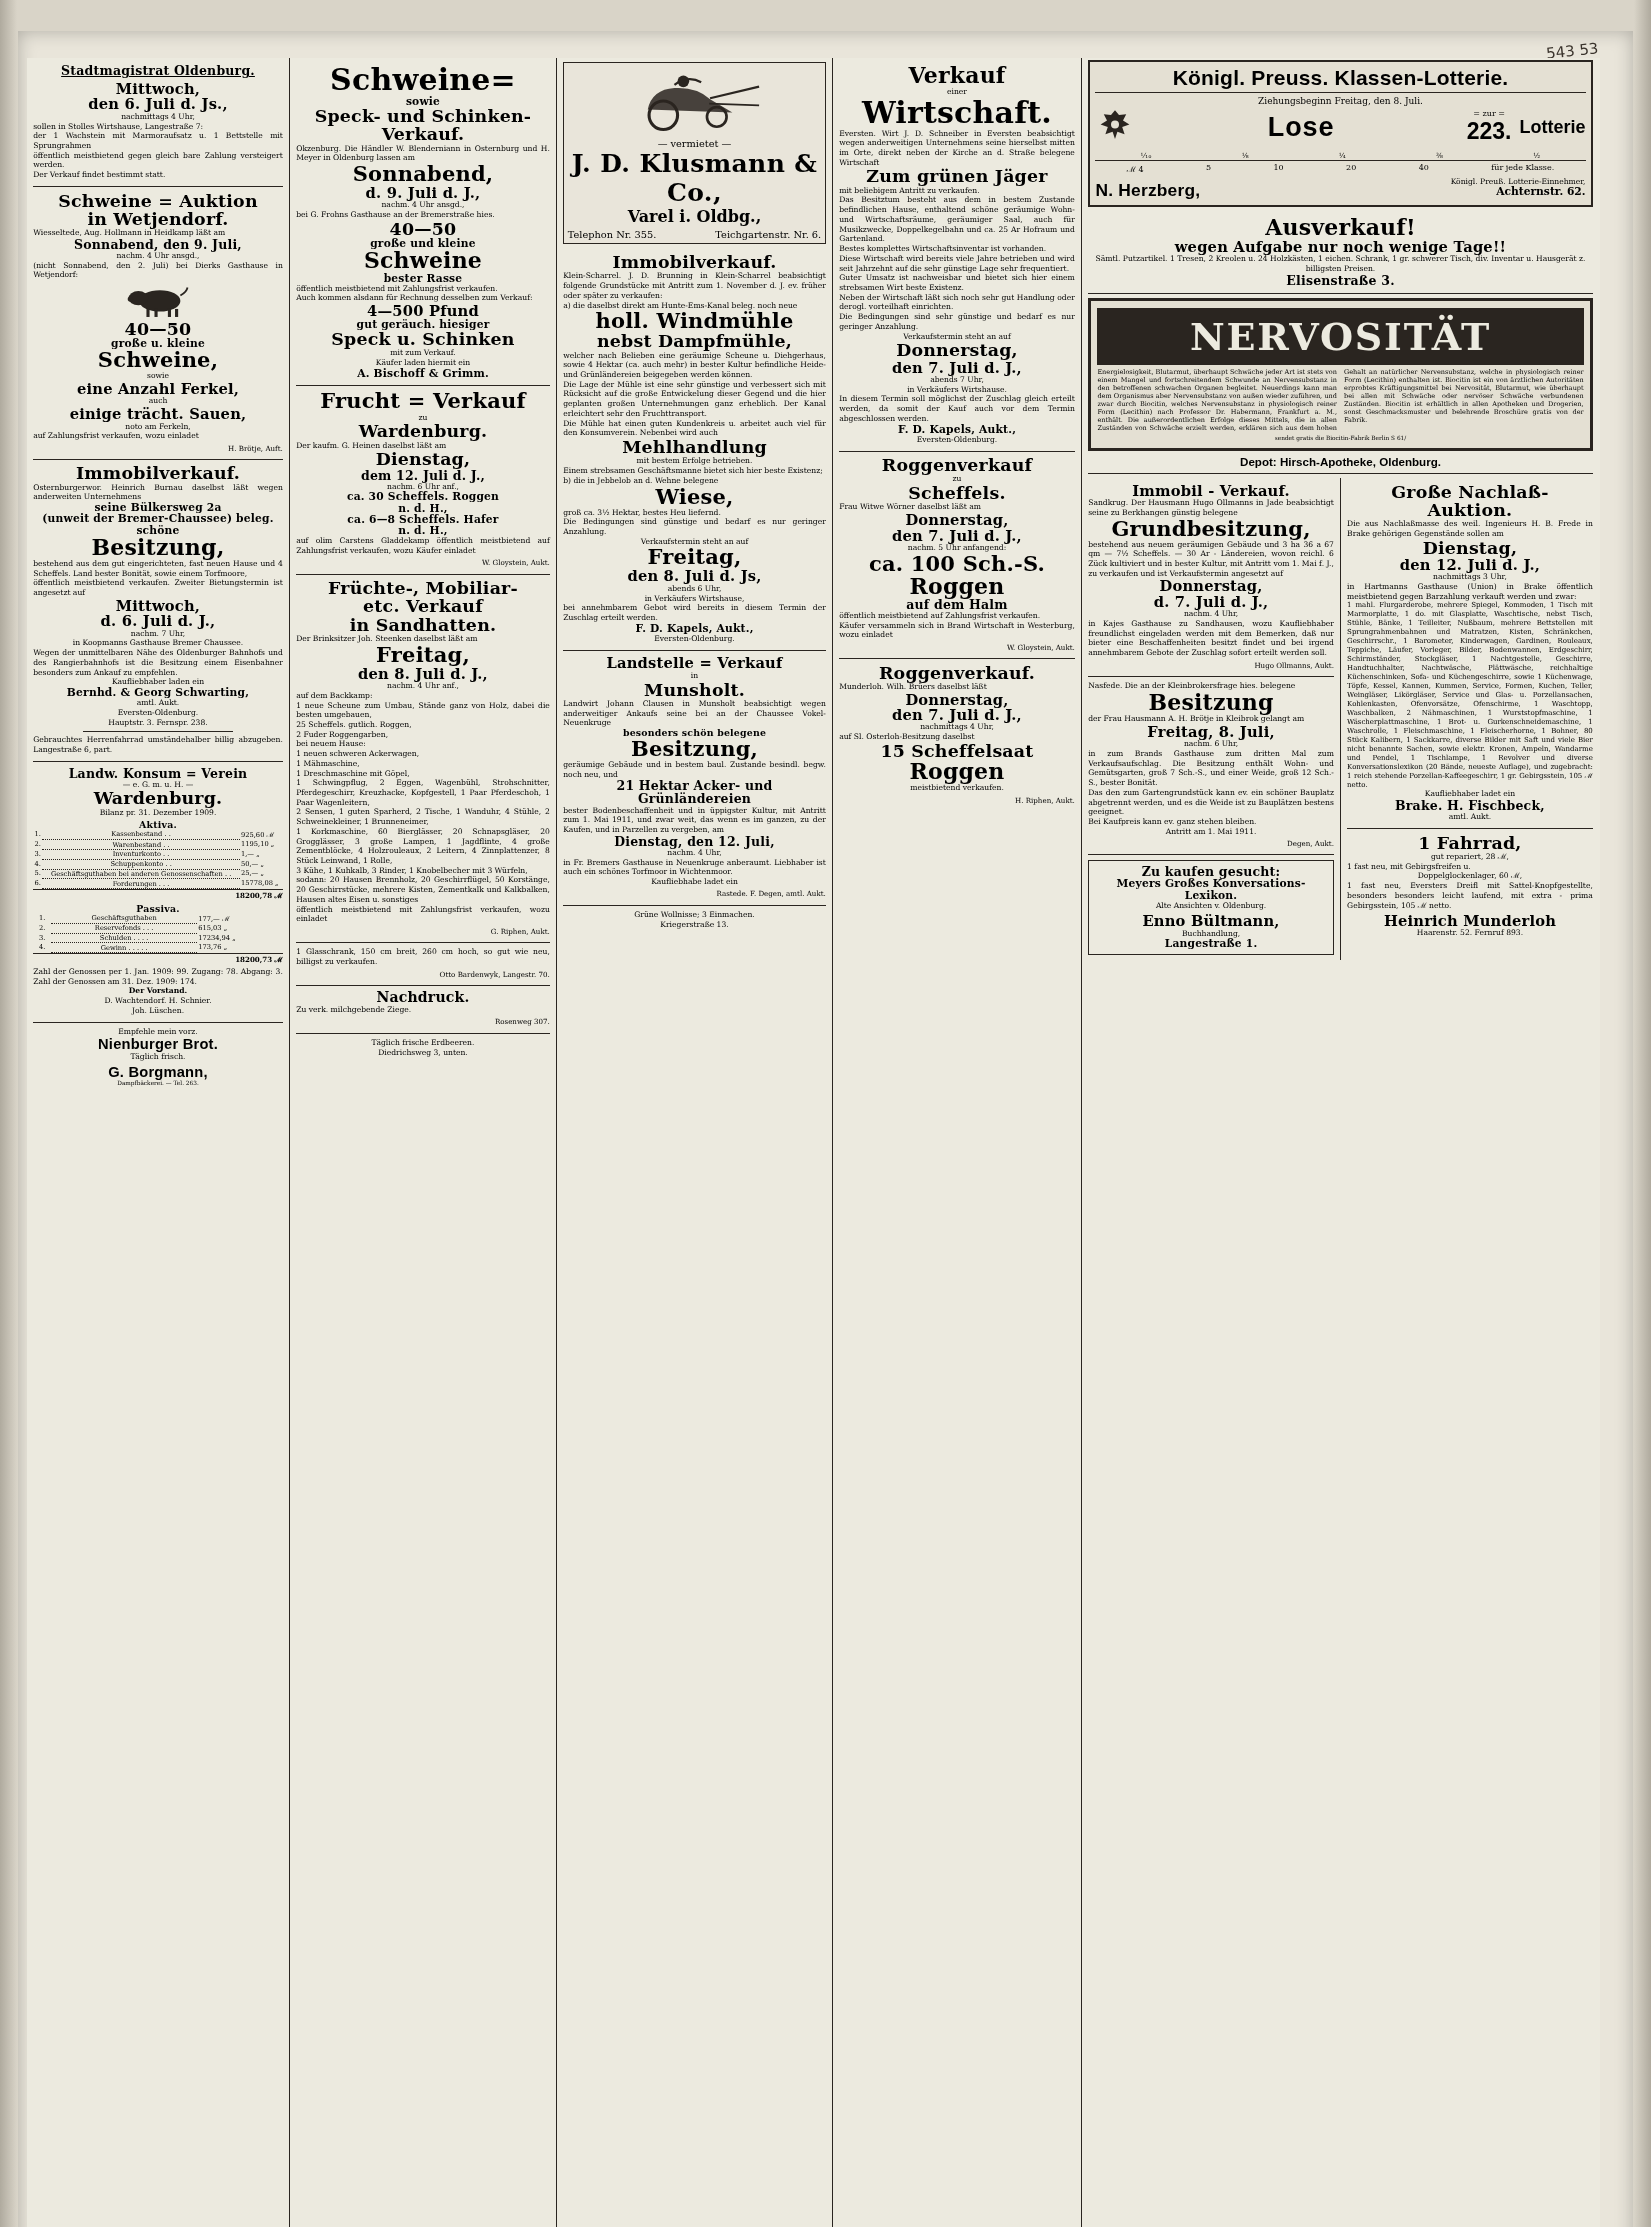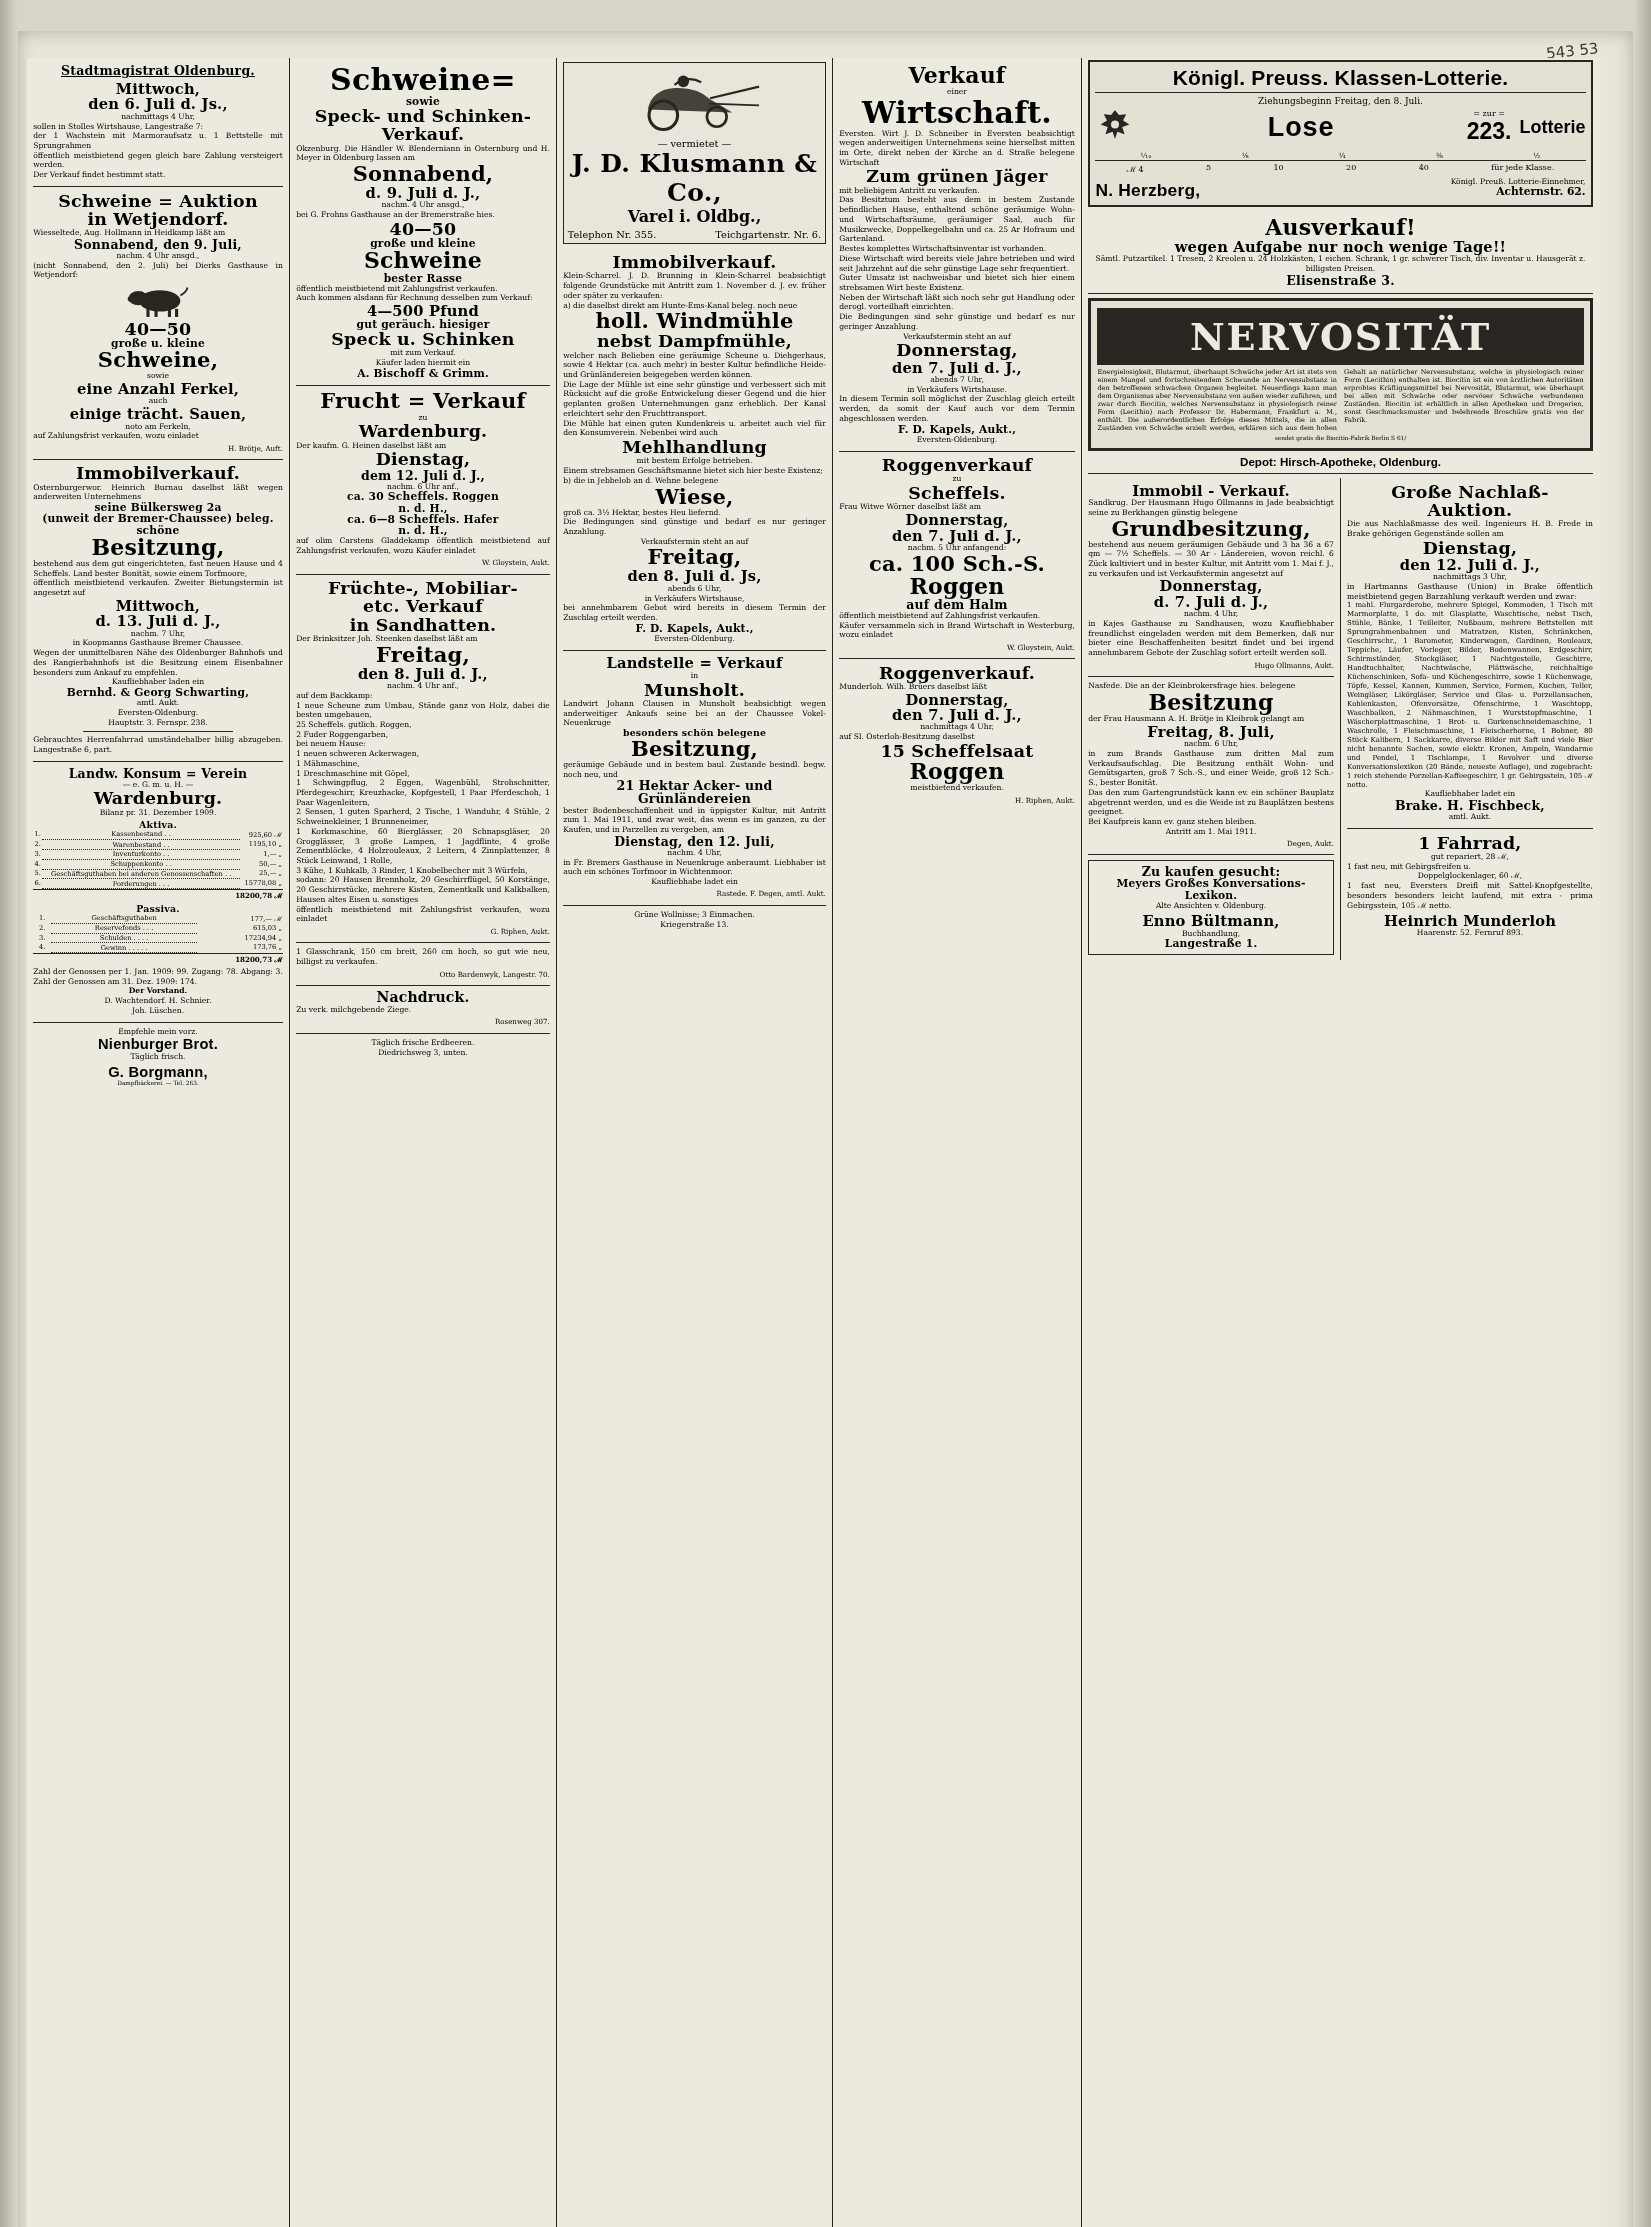--- a/index.html
+++ b/index.html
@@ -73,21 +73,21 @@
     background:#e4e0d3;
   }
   .imgbox{
     border:1.3px solid #2a2520;
     padding:3.6px;
     margin:2.7px 0 4.5px 0;
     background:#e9e5da;
   }
   .tbl{width:100%;font-size:6.7px;border-collapse:collapse;}
   .tbl td{padding:0.4px 0.9px;vertical-align:top;}
-  .tbl td.r{text-align:right;white-space:nowrap;}
+  .tbl td.r{text-align:left;white-space:nowrap;}
   .dots{border-bottom:0.4px dotted #2a2520;}
   .klus{
     text-align:center;
   }
   .klus .big{font-size:25px;font-weight:bold;letter-spacing:0.4px;}
   .klus .mid{font-size:16px;font-weight:bold;}
   .klus .sm{font-size:9.8px;}
   .nerv{
     background:#2a2520;color:#eceadf;
     font-size:38px;font-weight:bold;text-align:center;
@@ -180,21 +180,21 @@
 
       <div class="blk">
         <div class="ttl t36">Immobilverkauf.</div>
         <div class="body">Osternburgerwor. Heinrich Burnau daselbst läßt wegen anderweiten Unternehmens</div>
         <div class="ttl t22">seine Bülkersweg 2a</div>
         <div class="ttl t22">(unweit der Bremer-Chaussee) beleg. schöne</div>
         <div class="ttl t54">Besitzung,</div>
         <div class="body">bestehend aus dem gut eingerichteten, fast neuen Hause und 4 Scheffels. Land bester Bonität, sowie einem Torfmoore,</div>
         <div class="body">öffentlich meistbietend verkaufen. Zweiter Bietungstermin ist angesetzt auf</div>
         <div class="ttl t30">Mittwoch,</div>
-        <div class="ttl t30">d. 13. Juli d. J.,</div>
+        <div class="ttl t30">d. 6. Juli d. J.,</div>
         <div class="body c">nachm. 7 Uhr,</div>
         <div class="body c">in Koopmanns Gasthause Bremer Chaussee.</div>
         <div class="body">Wegen der unmittelbaren Nähe des Oldenburger Bahnhofs und des Rangierbahnhofs ist die Besitzung einem Eisenbahner besonders zum Ankauf zu empfehlen.</div>
         <div class="body c">Kaufliebhaber laden ein</div>
         <div class="ttl t22">Bernhd. &amp; Georg Schwarting,</div>
         <div class="body c">amtl. Aukt.</div>
         <div class="body c">Eversten-Oldenburg.</div>
         <div class="body c">Hauptstr. 3.    Fernspr. 238.</div>
         <div class="rule"></div>
         <div class="body">Gebrauchtes Herrenfahrrad umständehalber billig abzugeben. Langestraße 6, part.</div>

